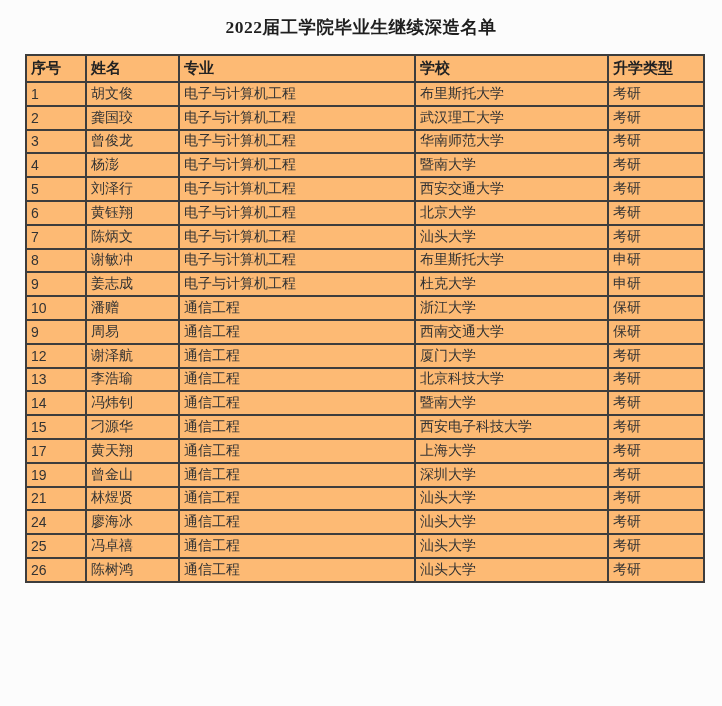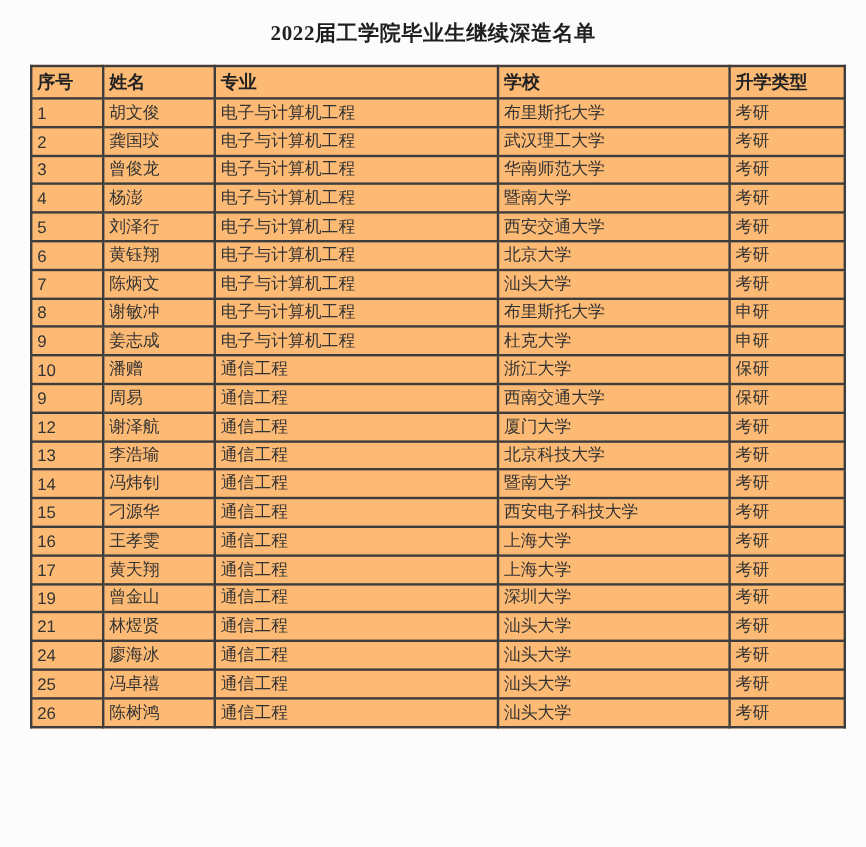--- a/index.html
+++ b/index.html
@@ -184,27 +184,20 @@
           <td>考研</td>
         </tr>
         <tr>
           <td>15</td>
           <td>刁源华</td>
           <td>通信工程</td>
           <td>西安电子科技大学</td>
           <td>考研</td>
         </tr>
         <tr>
-          <td>16</td>
-          <td>王孝雯</td>
-          <td>通信工程</td>
-          <td>上海大学</td>
-          <td>考研</td>
-        </tr>
-        <tr>
           <td>17</td>
           <td>黄天翔</td>
           <td>通信工程</td>
           <td>上海大学</td>
           <td>考研</td>
         </tr>
         <tr>
           <td>19</td>
           <td>曾金山</td>
           <td>通信工程</td>

